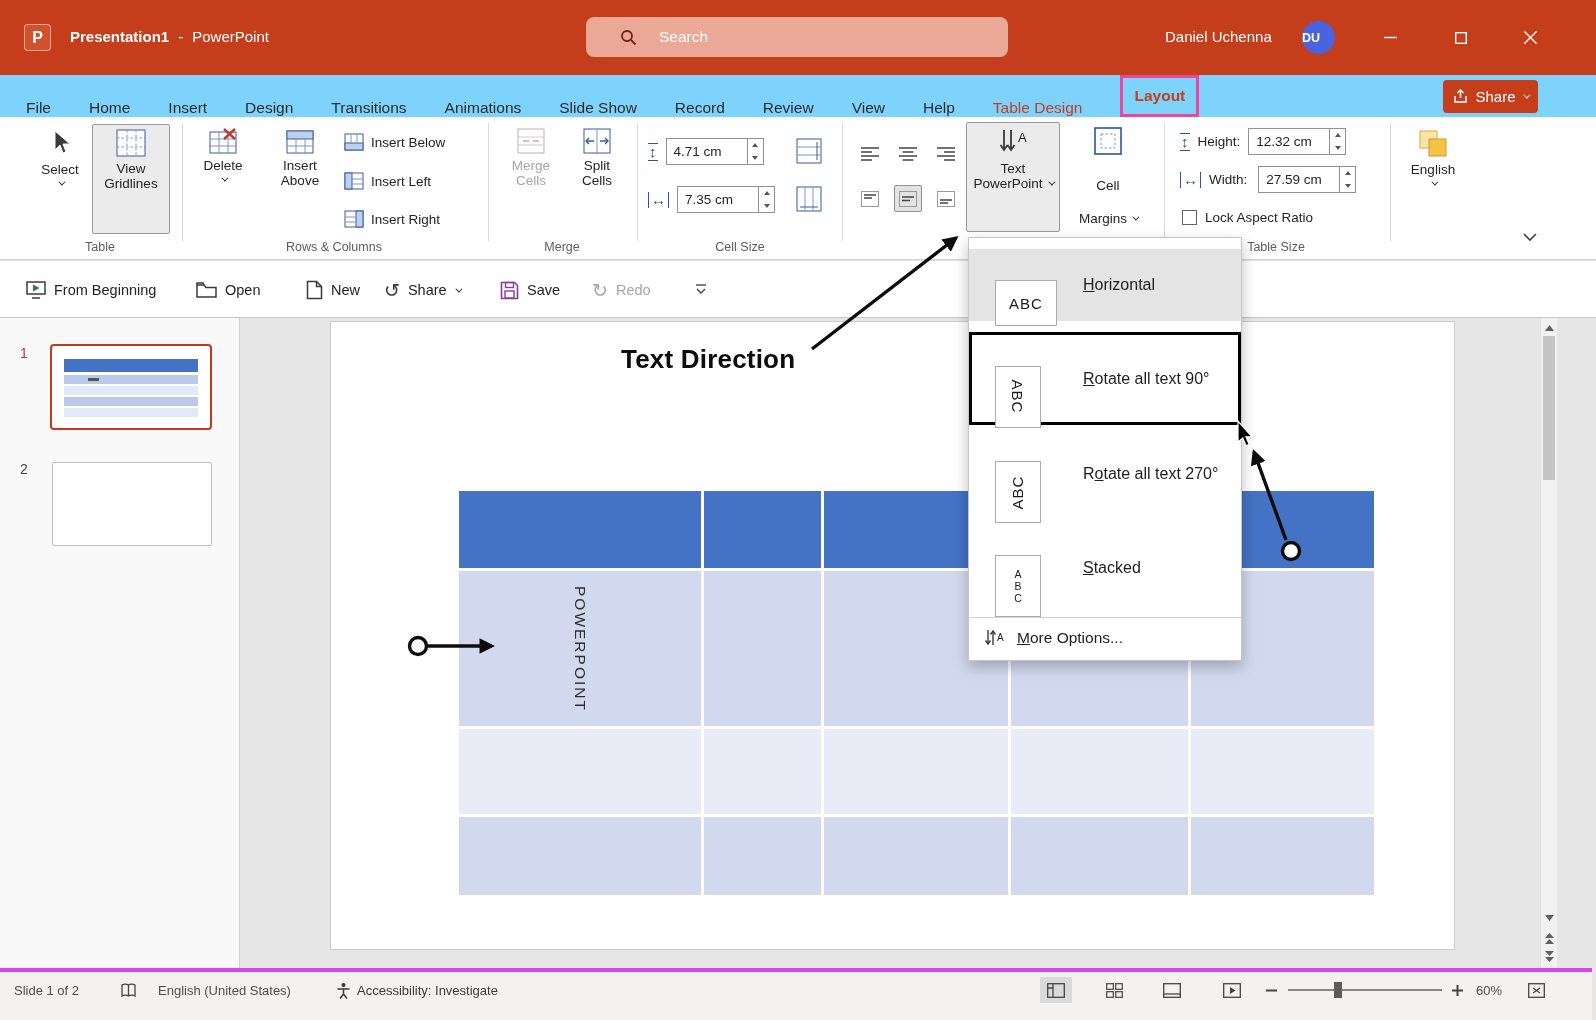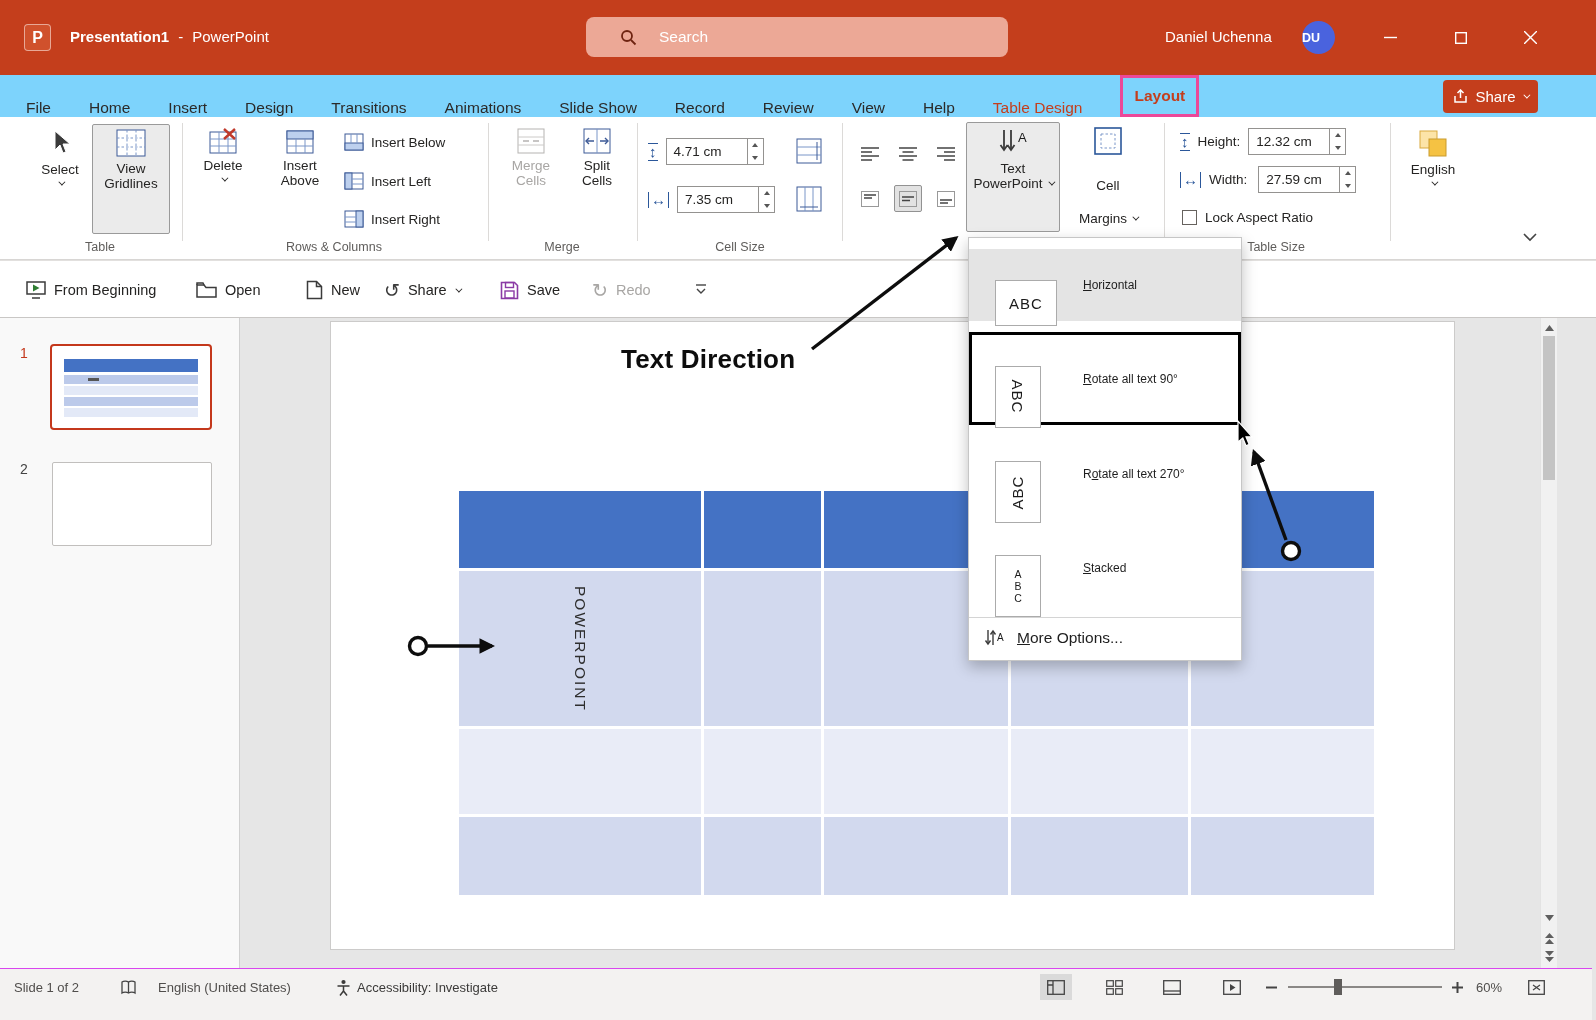--- a/index.html
+++ b/index.html
@@ -72,38 +72,38 @@
   .vtext { display:flex; align-items:center; justify-content:center; }
   .vtext span { writing-mode:vertical-rl; font-size:15.5px; letter-spacing:2px; color:#2e2e2e; font-weight:500; }
   .annot-label { position:absolute; left:290px; top:22px; font-size:26px; font-weight:bold; color:#0d0d0d; letter-spacing:.2px; }
 
   
   .scrollbar { position:absolute; left:1540px; top:318px; width:17px; height:650px; background:#F1F1F1; border-left:1px solid #E3E3E3; }
   .sb-thumb { position:absolute; left:2px; top:18px; width:12px; height:144px; background:#C4C4C4; }
   .sb-btn { position:absolute; left:0; width:17px; height:16px; display:flex; align-items:center; justify-content:center; color:#5f5f5f; font-size:9px; }
 
   
-  .statusbar { position:absolute; left:0; top:968px; width:1592px; height:52px; background:#F3F2F1; border-top:1px solid #d946ef; font-size:13px; color:#504E4C; }
+  .statusbar { position:absolute; left:0; top:968px; width:1592px; height:52px; background:#F3F2F1; border-top:4px solid #d946ef; font-size:13px; color:#504E4C; }
   .sitem { position:absolute; top:8px; height:20px; display:flex; align-items:center; gap:6px; }
   .viewbtn { position:absolute; top:5px; width:32px; height:26px; display:flex; align-items:center; justify-content:center; }
   .viewbtn.sel { background:#DADADA; }
   .ztrack { position:absolute; left:1288px; top:17px; width:154px; height:2px; background:#8A8886; }
   .zthumb { position:absolute; left:1334px; top:10px; width:8px; height:16px; background:#5F5D5B; }
 
   
   .dropdown { position:absolute; left:968px; top:237px; width:274px; height:424px; background:#fff; border:1px solid #C6C6C6; box-shadow:0 6px 14px rgba(0,0,0,.25); z-index:50; }
   .ddi { display:flex; align-items:center; padding-left:26px; gap:0; }
   .ddslot { width:66px; display:flex; align-items:center; justify-content:flex-start;margin-top:36px; }
   .ddicon { border:1px solid #ABABAB; background:#fff; color:#1b1b1b; display:flex; align-items:center; justify-content:center; font-size:15px; letter-spacing:1px; }
   .icon-h { width:62px; height:46px; }
   .icon-v { width:46px; height:62px; }
   .rot90 { transform:rotate(90deg); }
   .rot270 { transform:rotate(-90deg); }
   .stackedtxt { white-space:pre-line; font-size:10.5px; line-height:12px; letter-spacing:0; text-align:center; }
-  .ddlabel { font-size:12px; color:#1e1e1e; margin-left:22px; white-space:nowrap; }
+  .ddlabel { font-size:16px; color:#1e1e1e; margin-left:22px; white-space:nowrap; }
   .accel { text-decoration:underline; }
   .dd-h { height:72px; margin-top:11px; background:#E4E4E4; }
   .dd-90 { height:93px; margin-top:11px; border:3.5px solid #000; padding-left:23px; }
   .dd-270 { height:72px; margin-top:13px; }
   .dd-st { height:74px; margin-top:21px; }
   .ddsep { margin-top:12px; border-top:1px solid #D4D4D4; }
   .dd-more { height:40px; display:flex; align-items:center; padding-left:14px; gap:12px; font-size:15.5px; color:#1e1e1e; }
 
   .overlay { position:absolute; left:0; top:0; width:1596px; height:1020px; z-index:60; pointer-events:none; }
 </style>

